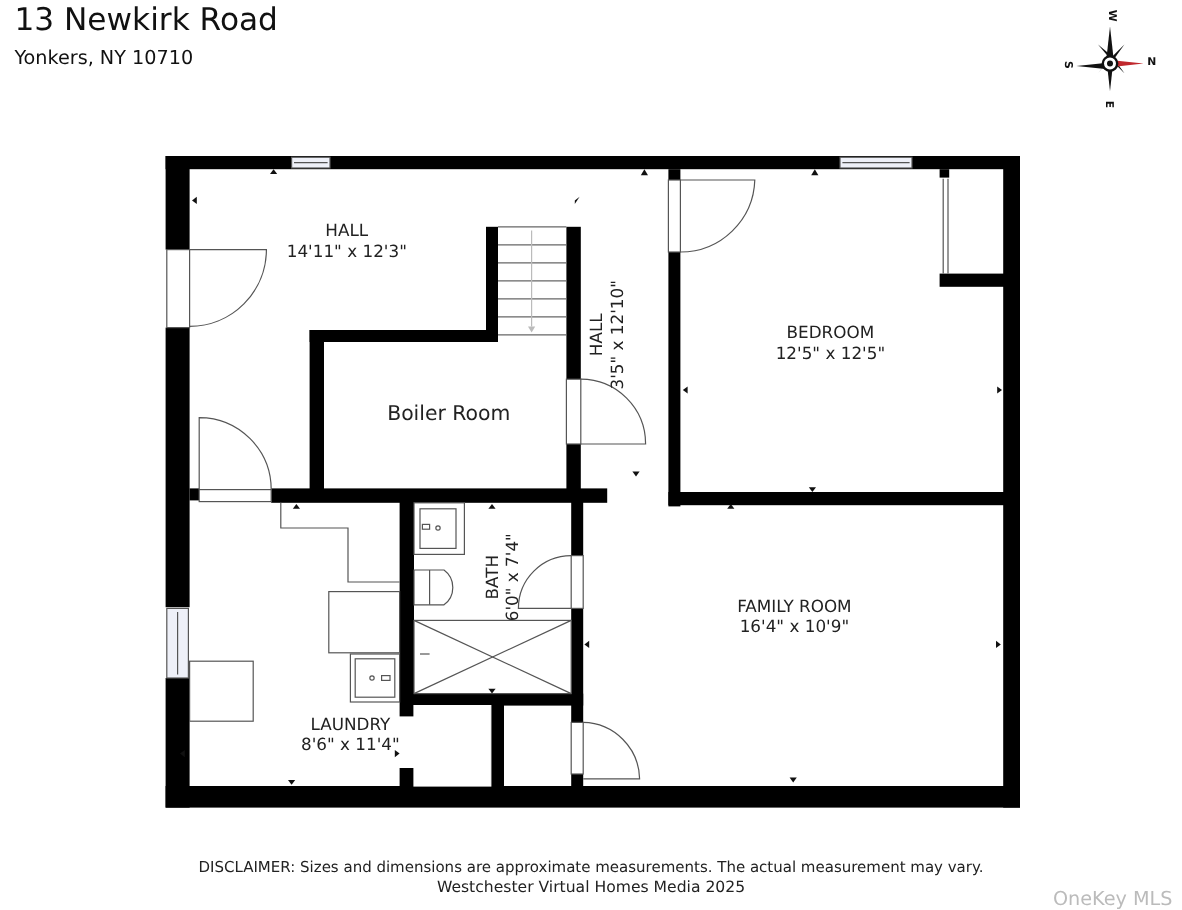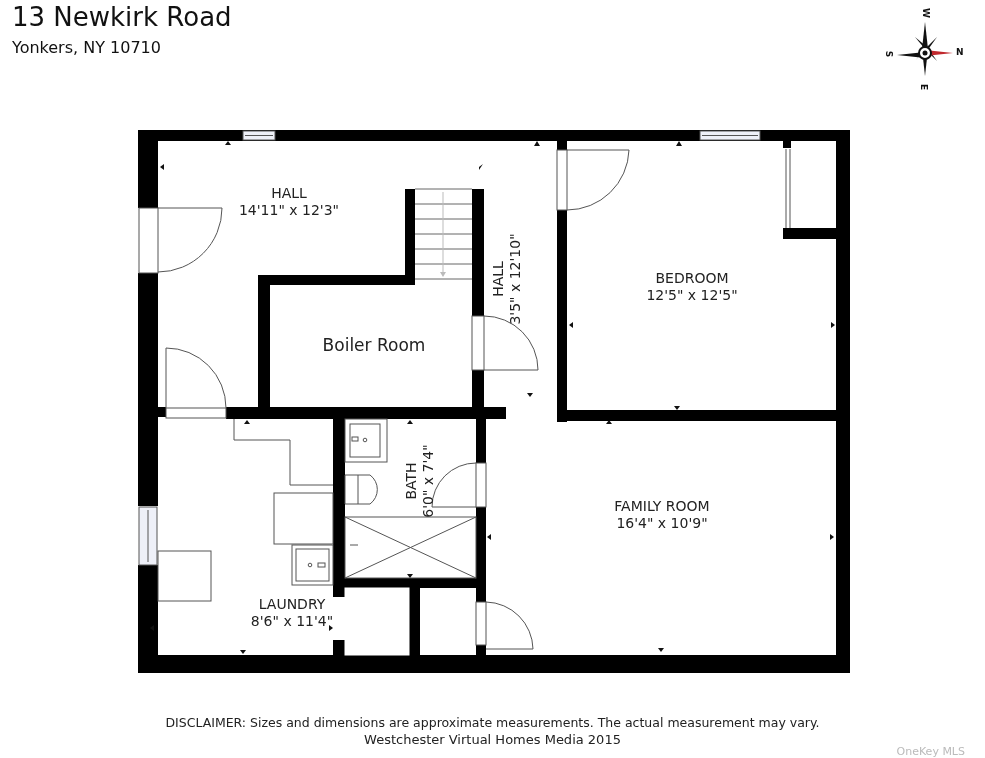--- a/index.html
+++ b/index.html
@@ -79,23 +79,23 @@
       top: 714px;
       font-size: 12.5px;
       line-height: 17px;
       color: #222;
     }
     .footer .credit {
       font-size: 13px;
     }
     .watermark {
       position: absolute;
-      right: 20px;
+      right: 8px;
       bottom: 0px;
-      font-size: 11px;
+      font-size: 16px;
       color: #bbbbbb;
     }
   </style>
 </head>
 <body>
 
 <div class="header">
   <div class="address1">13 Newkirk Road</div>
   <div class="address2">Yonkers, NY 10710</div>
 </div>
@@ -280,16 +280,16 @@
   <div>16'4" x 10'9"</div>
 </div>
 
 <div class="room-label" style="left:253px; top:596px;margin-left:39px;">
   <div>LAUNDRY</div>
   <div>8'6" x 11'4"</div>
 </div>
 
 <div class="footer">
   <div>DISCLAIMER: Sizes and dimensions are approximate measurements. The actual measurement may vary.</div>
-  <div class="credit">Westchester Virtual Homes Media 2015</div>
+  <div class="credit">Westchester Virtual Homes Media 2025</div>
 </div>
 
 <div class="watermark">OneKey MLS</div>
 
 </body></html>

